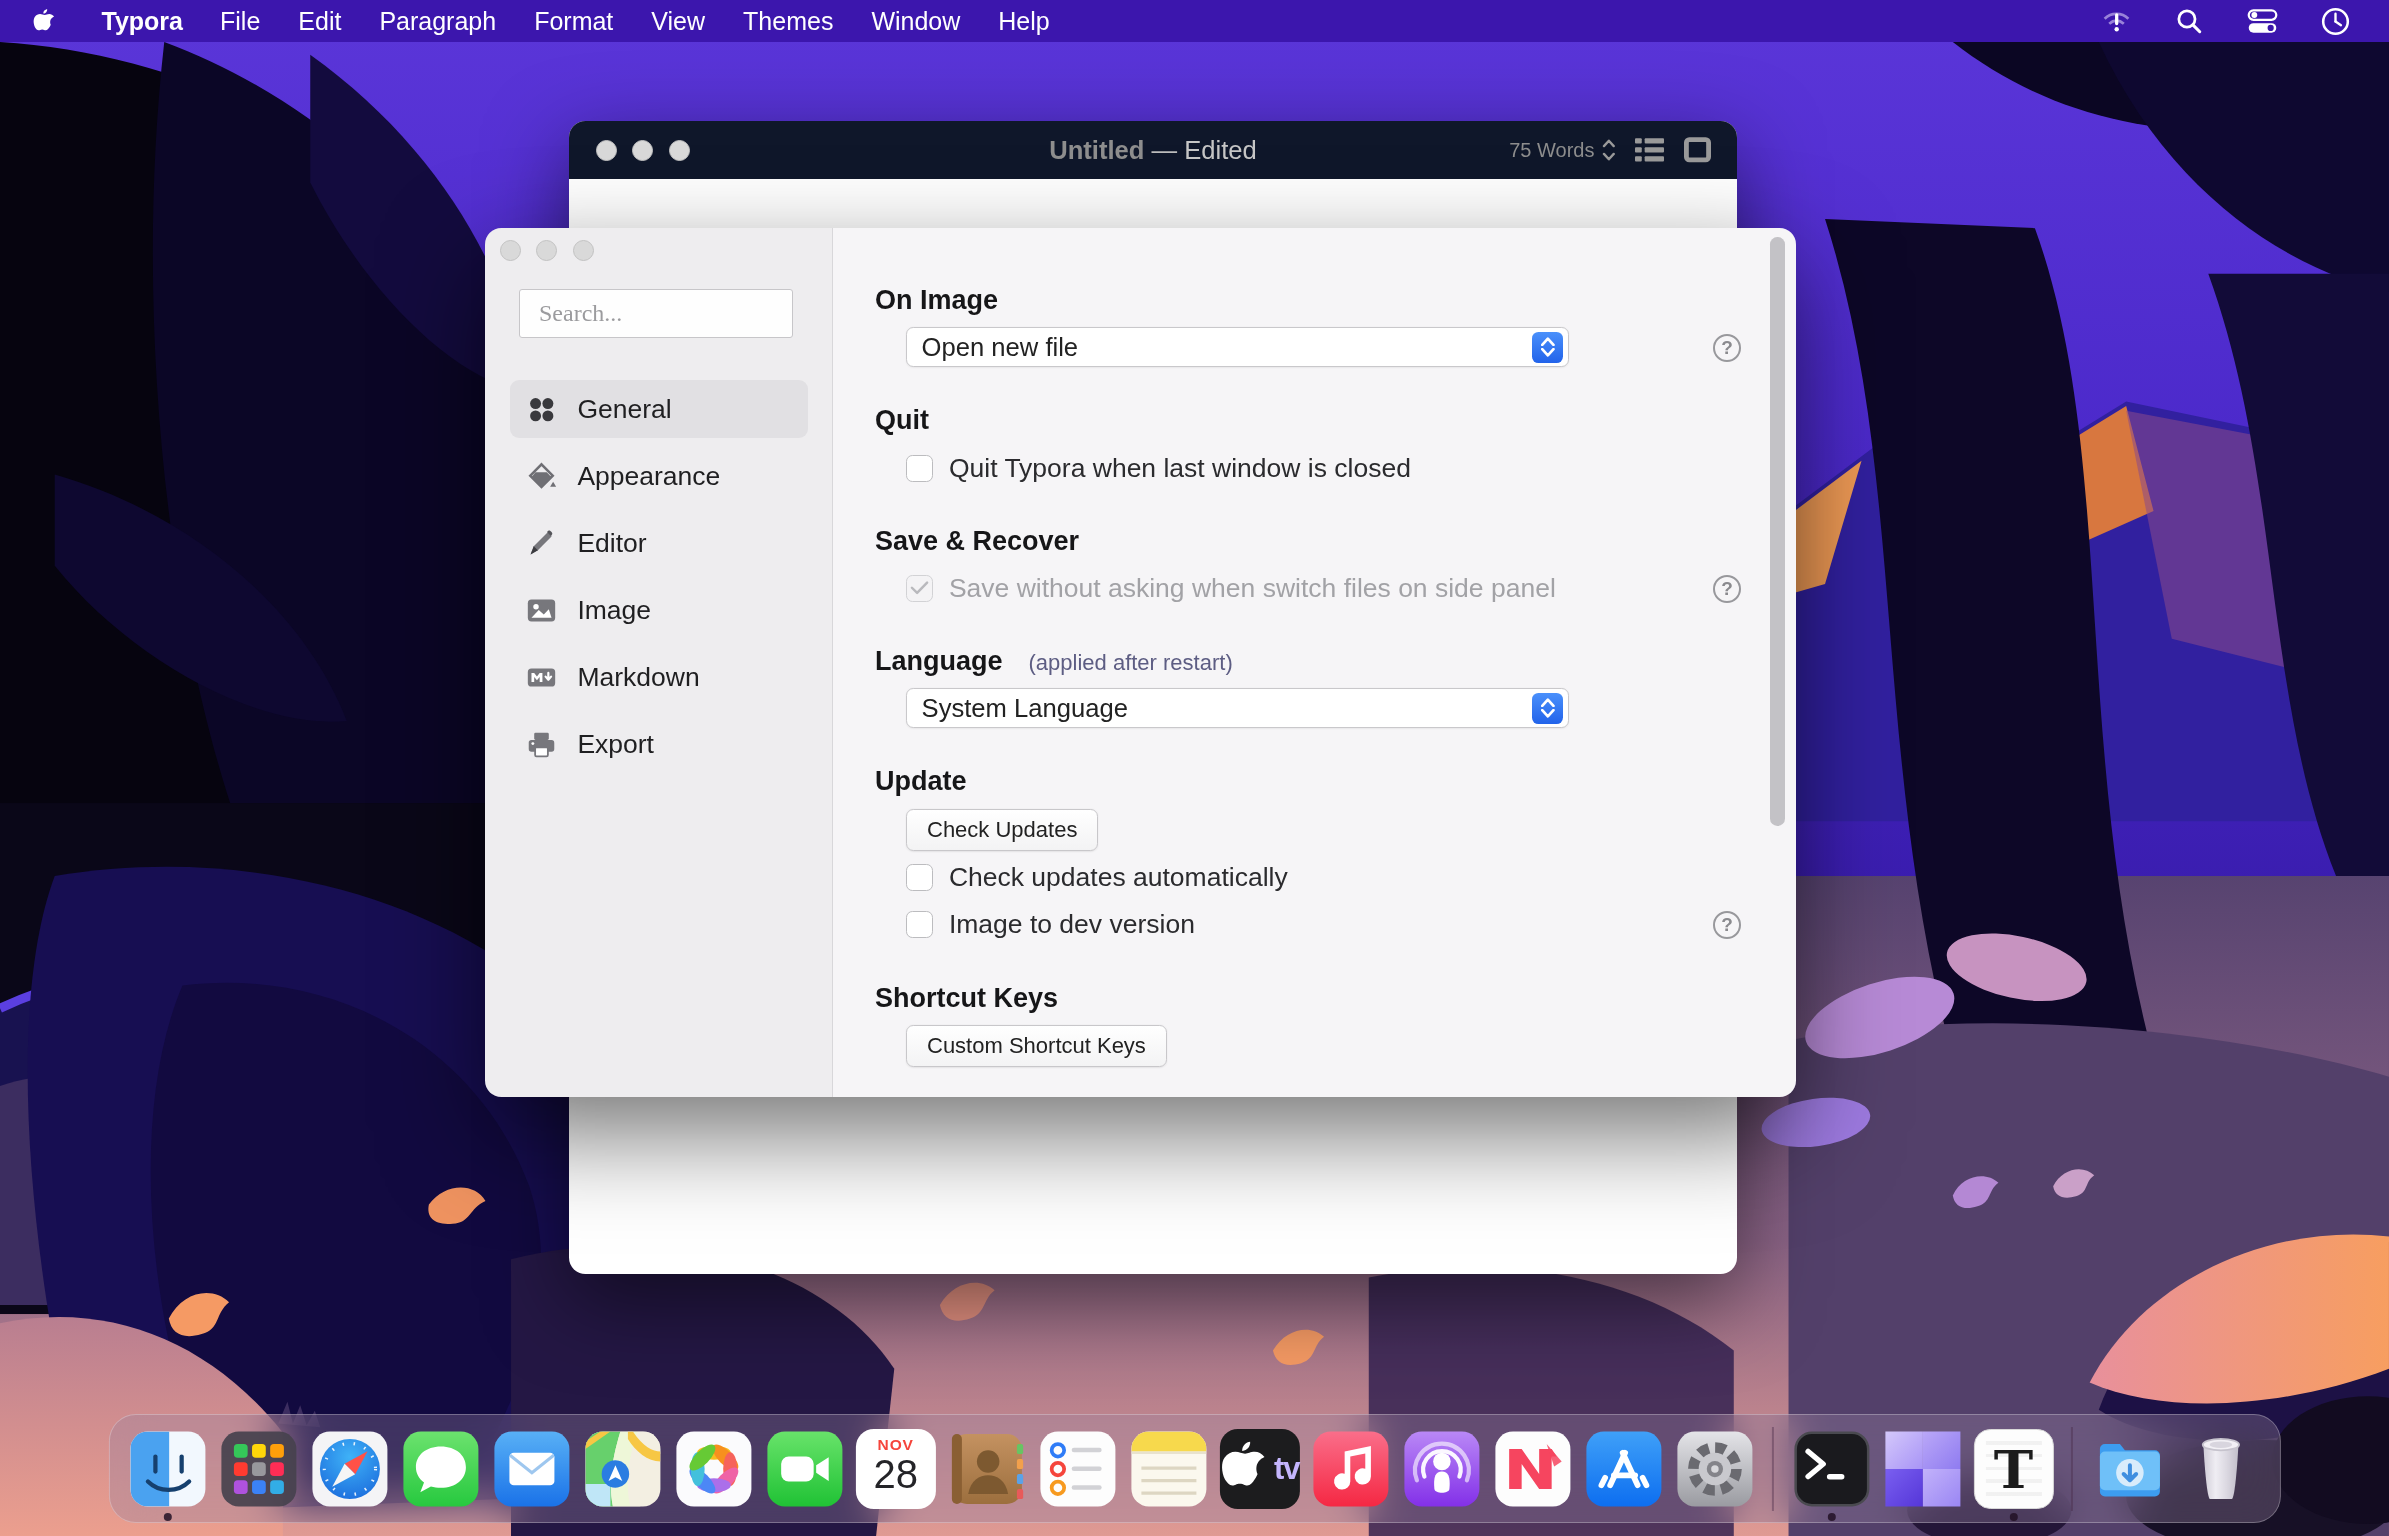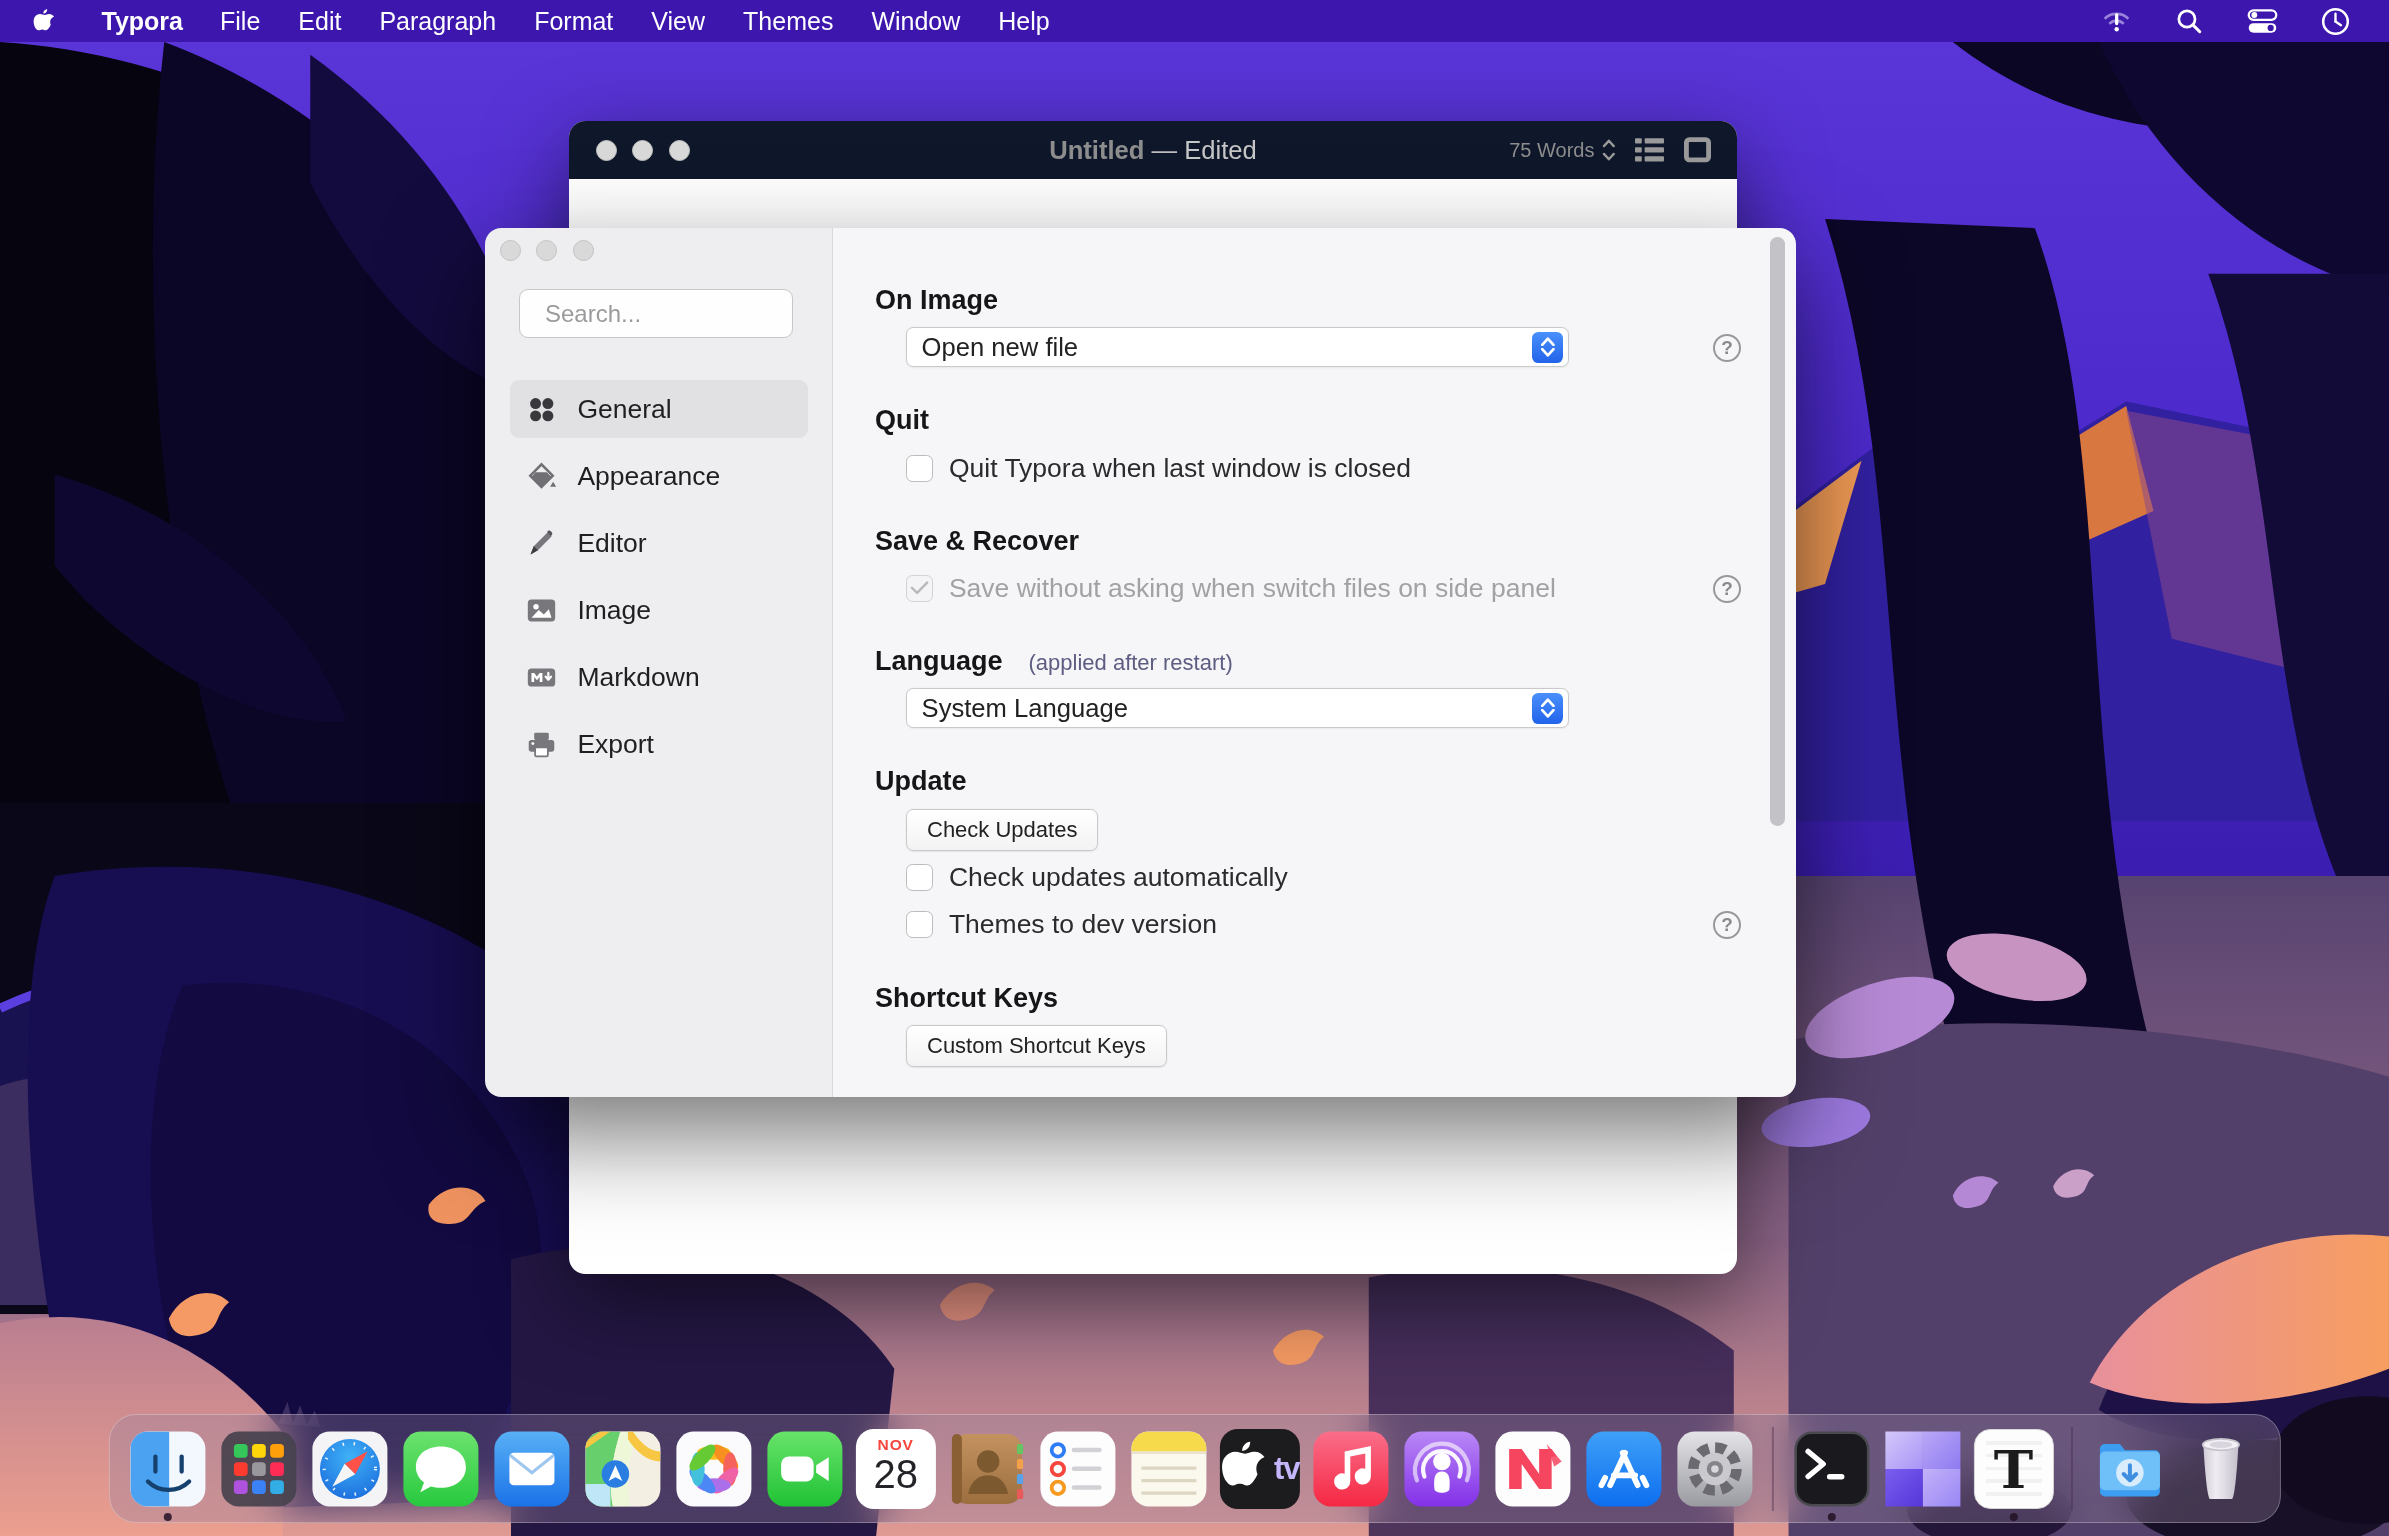--- a/index.html
+++ b/index.html
@@ -34,22 +34,22 @@
   .doc-title .edited { color:#c6c6c6; font-weight:400; }
   .doc-tools { margin-left:auto; display:flex; align-items:center; gap:20px; padding-right:25.6px; color:#8d8d8d; }
   .wordcount { font-size:20px; color:#8d8d8d; display:flex; align-items:center; gap:7.3px; }
 
   .prefs-window { position:absolute; left:485px; top:228px; width:1311px; height:869px;
     border-radius:16.4px; box-shadow:0 37px 100px rgba(0,0,0,0.55); z-index:20; overflow:hidden;
     display:flex; }
   .prefs-sidebar { width:348px; background:#eeedef; position:relative; border-right:1.8px solid #d8d7da; }
   .prefs-lights { position:absolute; left:14.6px; top:12px; display:flex; gap:15.5px; }
   .search-box { position:absolute; left:34px; top:61px; width:274px; height:49px;
-    background:#fefefe; border:1.8px solid #c7c6c9; border-radius:9px; font-size:24px;
-    color:#3a3a3a; padding:0 25px; outline:none; font-family:Liberation Sans, sans-serif; }
+    background:#fefefe; border:1.8px solid #c7c6c9; border-radius:3px; font-size:24px;
+    color:#3a3a3a; padding:0 19px; outline:none; font-family:Liberation Serif, serif; }
   .search-box::placeholder { color:#9b9b9e; }
   .nav { position:absolute; left:25px; top:152px; width:298px; display:flex; flex-direction:column; gap:9px; }
   .nav-item { height:58px; border-radius:9px; display:flex; align-items:center; gap:20px; padding:0 16.4px;
     font-size:26.5px; color:#1f1f21; }
   .nav-item.selected { background:#e1e0e3; }
   .nav-ic { width:31px; height:31px; flex:0 0 31px; }
 
   .prefs-content { flex:1; background:#f6f5f7; position:relative; font-size:26.5px; color:#2b2b2e; }
   .h-sec { position:absolute; left:42px; font-size:27px; font-weight:700; color:#161618; }
   .note { font-weight:400; font-size:22px; color:#5d5d83; margin-left:26px; }
@@ -386,21 +386,21 @@
       </div>
 
       <div class="h-sec" style="top:538px;">Update</div>
       <div class="btn" style="top:581px;">Check Updates</div>
       <div class="cb-row" style="top:634px;">
         <div class="cbx"></div>
         <span class="cb-label">Check updates automatically</span>
       </div>
       <div class="cb-row" style="top:681px;">
         <div class="cbx"></div>
-        <span class="cb-label">Themes to dev version</span>
+        <span class="cb-label">Image to dev version</span>
       </div>
       <div class="help" style="top:683px;">?</div>
 
       <div class="h-sec" style="top:755px;">Shortcut Keys</div>
       <div class="btn" style="top:797px;">Custom Shortcut Keys</div>
 
       <div class="scroll-thumb"></div>
     </div>
   </div>
 

